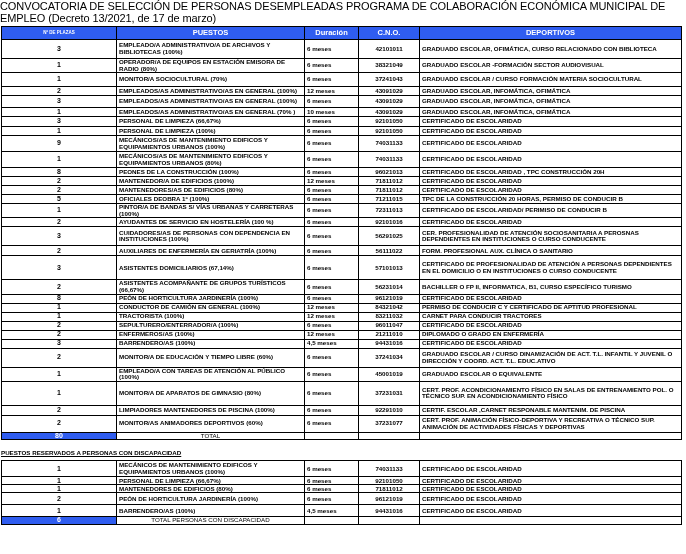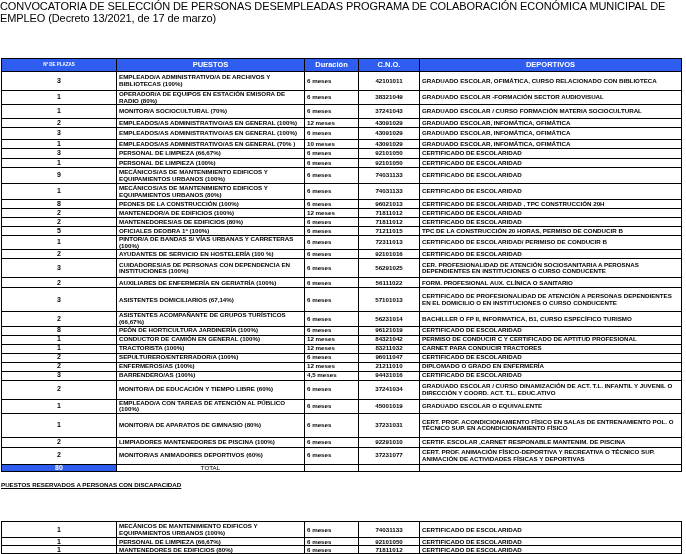--- a/index.html
+++ b/index.html
@@ -1,18 +1,18 @@
 <!DOCTYPE html>
 <html><head>
 <meta charset="utf-8">
 <style>
   html, body { margin:0; padding:0; background:#ffffff; }
   body { width:686px; height:554px; overflow:hidden; font-family:"Liberation Sans", sans-serif; color:#000; }
   .title { text-align:left; font-size:11px; line-height:11.5px; padding-top:1px; height:25px; letter-spacing:-0.1px; }
-  table { border-collapse:collapse; table-layout:fixed; margin-left:1px;margin-top:32px; }
+  table { border-collapse:collapse; table-layout:fixed; margin-left:1px; }
   td, th { border:1px solid #000; padding:0 2px; font-size:6.2px; font-weight:bold; line-height:6.6px; overflow:hidden; vertical-align:middle; }
   th { background:#2f5df0; color:#ffffff; text-align:center; height:12px; font-size:7.5px; }
   th.plazas-h { font-size:4.5px; }
   td.n { text-align:center; font-size:7px; }
   td.dur, td.cno { white-space:nowrap; }
   td.cno { text-align:center; }
   td.dur { text-align:left; }
   tr.total td.n { background:#2f5df0; color:#fff; }
   tr.total td.lbl { text-align:center; font-weight:normal; }
   .section { font-size:6.2px; font-weight:bold; text-decoration:underline; margin:9px 0 3px 1px; height:8px; }

